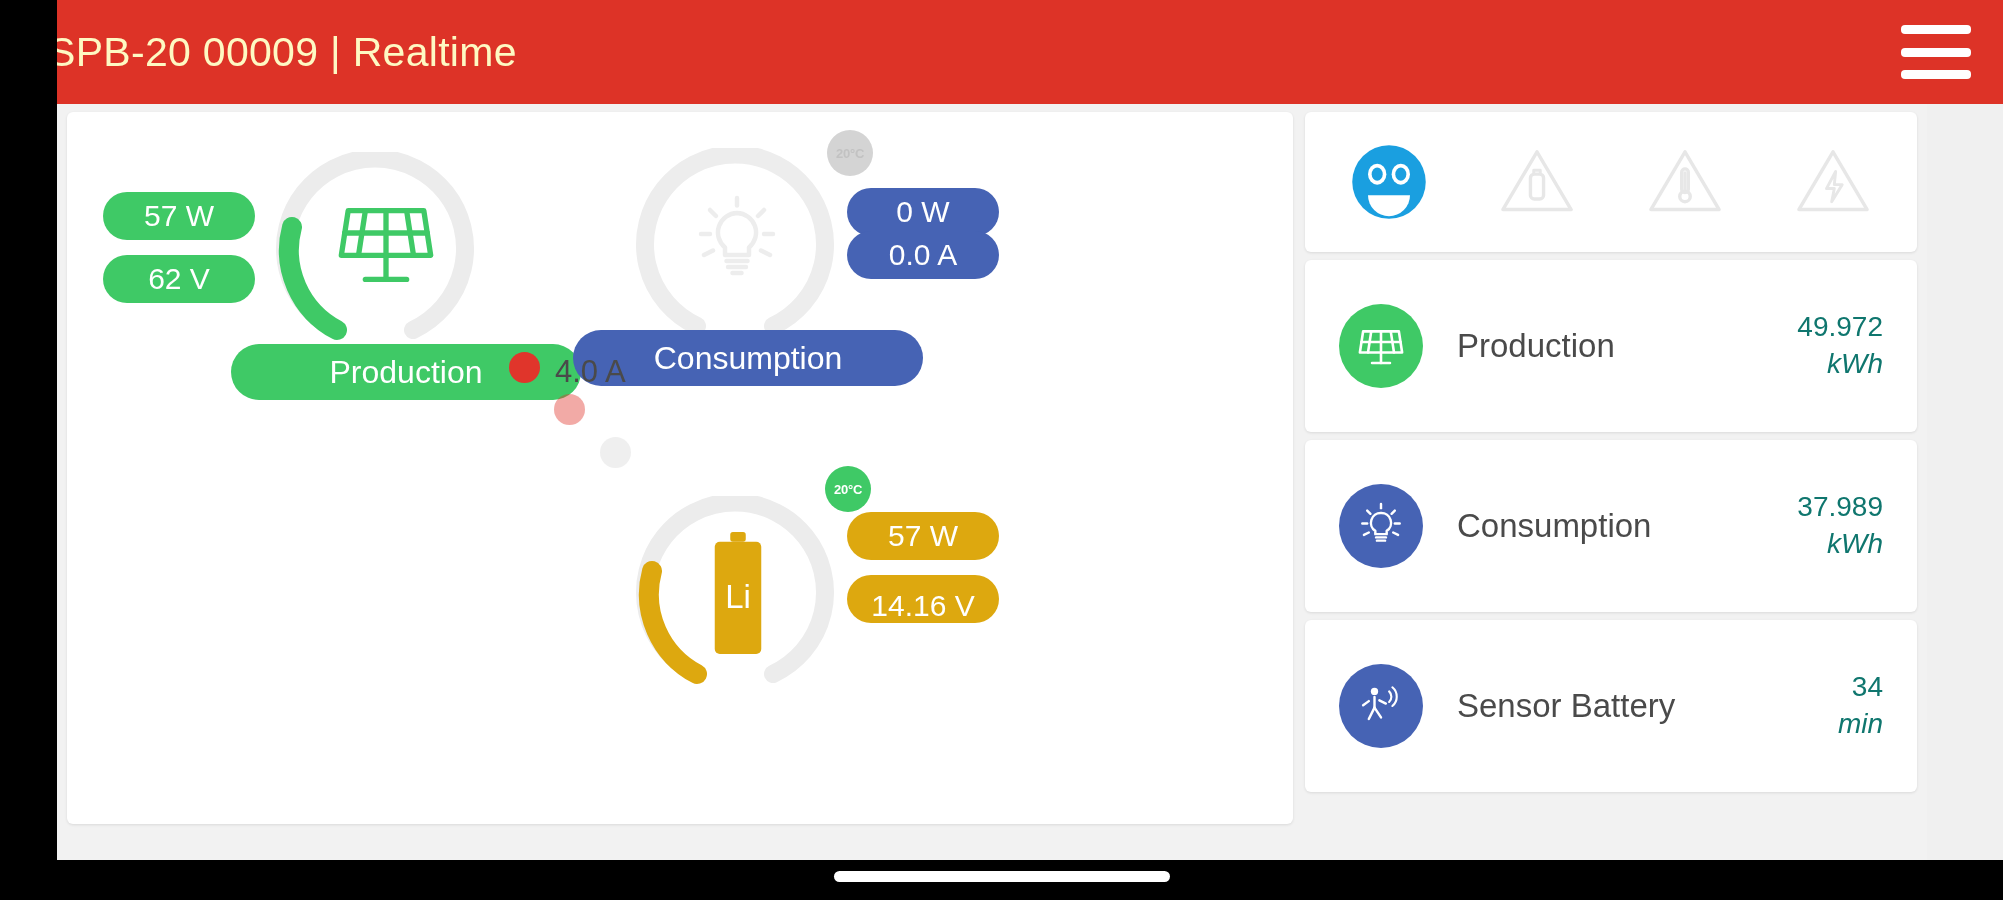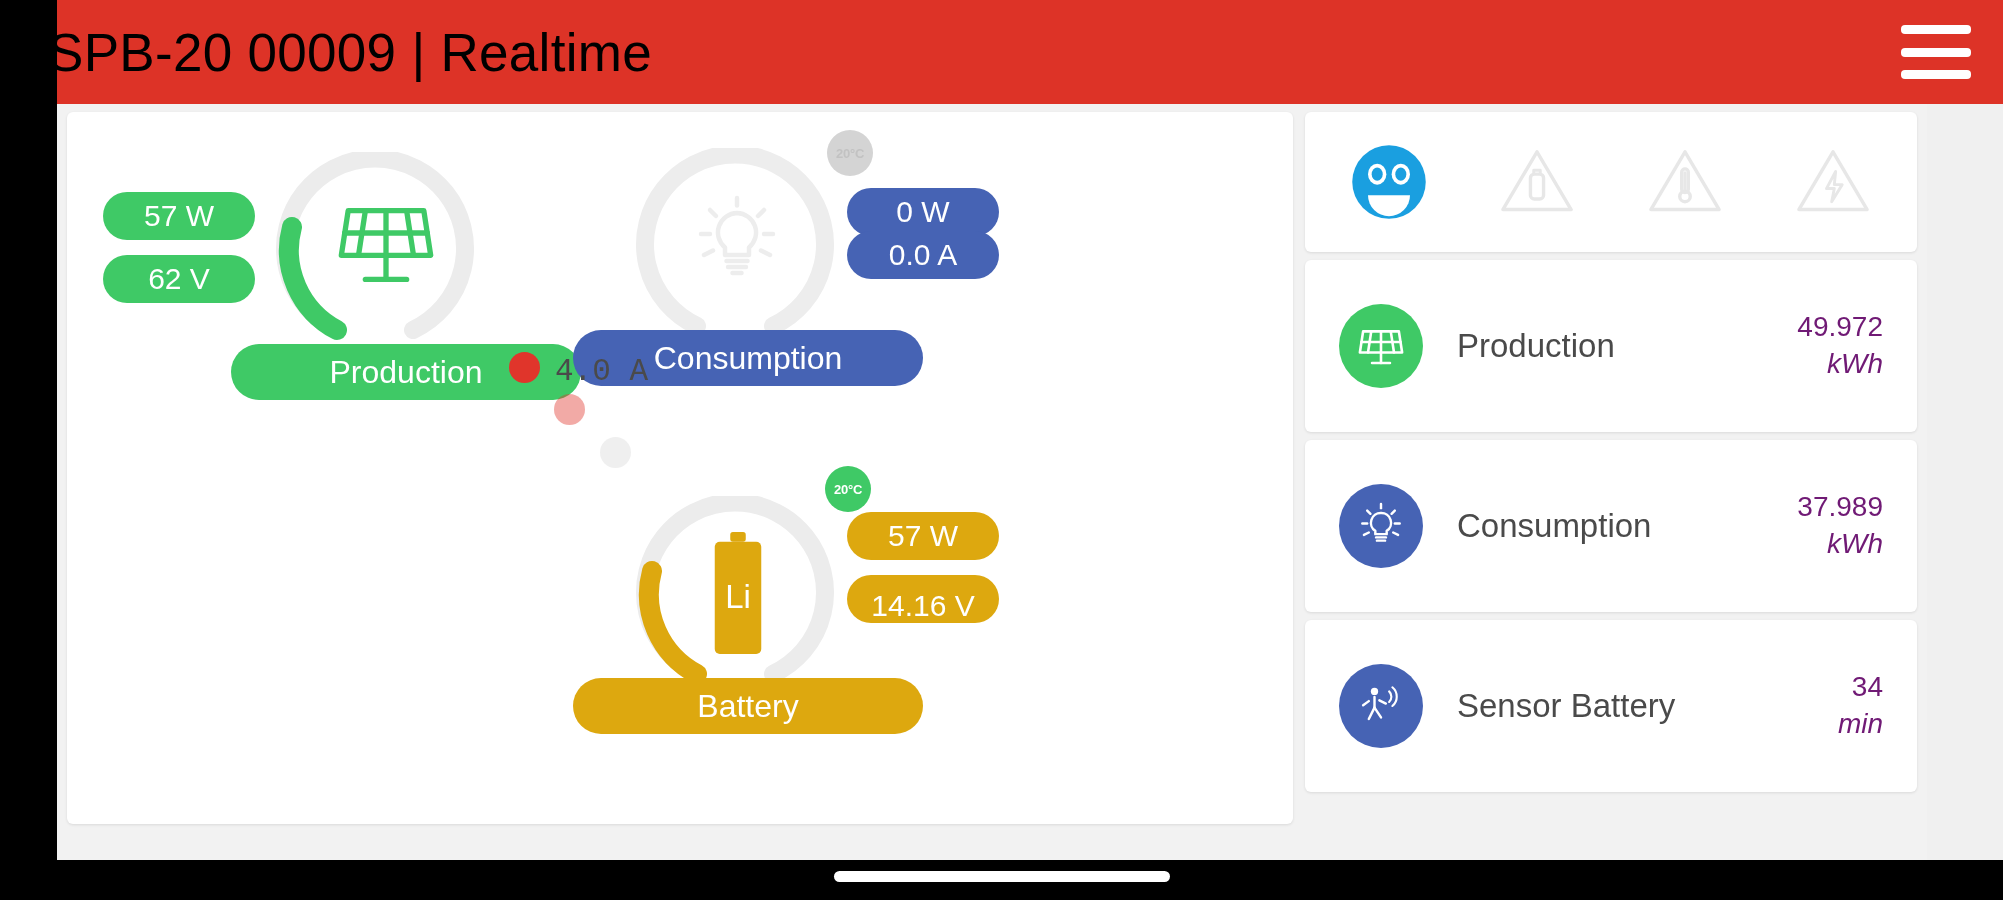--- a/index.html
+++ b/index.html
@@ -29,22 +29,22 @@
   #header {
     position: absolute;
     left: 0; top: 0;
     width: 1946px; height: 104px;
     background: #dd3327;
     display: flex;
     align-items: center;
   }
   #app-title {
     margin-left: -9px;
-    color: #000000;
-    font-size: 53px;
+    color: #fef9c3;
+    font-size: 41px;
     font-weight: 400;
     letter-spacing: 0.3px;
     white-space: nowrap;
   }
   #menu-button {
     position: absolute;
     right: 32px; top: 50%;
     transform: translateY(-50%);
     width: 70px; height: 54px;
     display: flex; flex-direction: column;
@@ -166,21 +166,21 @@
   .metric-label {
     flex: 1 1 auto;
     margin-left: 34px;
     color: #4a4a4a;
     font-size: 33px;
     white-space: nowrap;
   }
   .metric-value {
     flex: 0 0 auto;
     text-align: right;
-    color: #701a75;
+    color: #0f766e;
     font-size: 28px;
     line-height: 1.32;
     min-width: 120px;
   }
   .metric-value .unit { display: block; font-style: italic; }
 
   
   #home-bar-area {
     position: absolute;
     left: 0; bottom: 0;
@@ -284,21 +284,21 @@
           </div>
           <div class="pill blue" style="left:220px; top:101px; width:152px; height:48px;">
             <span>0.0 A</span>
           </div>
 
           <div class="pill blue" style="left:-54px; top:200px; width:350px; height:56px; font-size:32px;">
             <span>Consumption</span>
           </div>
         </div>
 
-        <div id="flow-dots" style="left:430px; top:230px; width:300px; height:120px;font-family:Liberation Mono, monospace;">
+        <div id="flow-dots" style="left:430px; top:230px; width:300px; height:120px;">
           <div class="flow-dot" style="left:12px; top:10px; width:31px; height:31px; background:#e0352b;"></div>
           <div class="flow-dot" style="left:57px; top:52px; width:31px; height:31px; background:rgba(224,53,43,0.42);"></div>
           <div class="flow-dot" style="left:103px; top:95px; width:31px; height:31px; background:rgba(180,180,180,0.22);"></div>
           <div id="flow-current-label" style="left:58px; top:12px;">4.0 A</div>
         </div>
 
         <div class="node" style="left:560px; top:362px; width:700px; height:300px;">
 
           <div class="ring-wrap" style="left:8px; top:22px; width:200px; height:200px;">
             <svg width="200" height="200" viewBox="0 0 200 200">
@@ -319,23 +319,20 @@
             <span>20°C</span>
           </div>
 
           <div class="pill gold" style="left:220px; top:38px; width:152px; height:48px;">
             <span>57 W</span>
           </div>
           <div class="pill gold" style="left:220px; top:101px; width:152px; height:48px;align-items:flex-end;">
             <span>14.16 V</span>
           </div>
 
-          <div class="pill gold" style="left:-54px; top:204px; width:350px; height:56px; font-size:32px;">
-            <span>Battery</span>
-          </div>
         </div>
 
       </div>
 
       <div id="side-col">
 
         <div class="side-card" id="status-card">
 
           <span class="status-icon">
             <svg width="84" height="84" viewBox="0 0 64 64">

